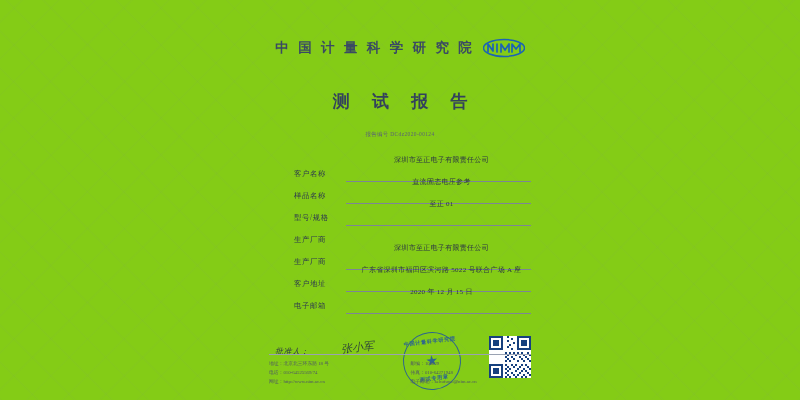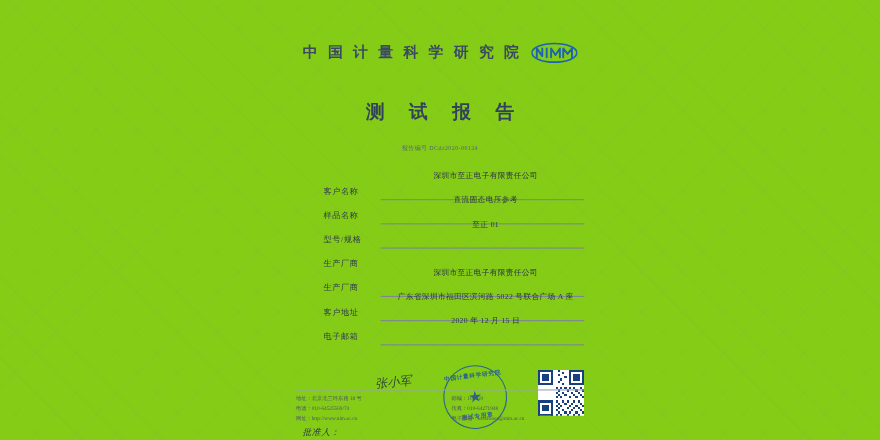--- a/index.html
+++ b/index.html
@@ -121,21 +121,20 @@
   }
   .sign-label {
     font-family: "Liberation Serif", serif;
     font-size: 8px;
     color: #2b3445;
     position: absolute;
     left: 20px;
     top: 16px;
     letter-spacing: 0.5px;
     font-style: italic;
-    margin-top: 41px;
   }
   .sign-script {
     position: absolute;
     left: 86px;
     top: 10px;
     font-family: "Liberation Serif", serif;
     font-size: 11px;
     color: #1b2740;
     font-style: italic;
     transform: rotate(-6deg);

